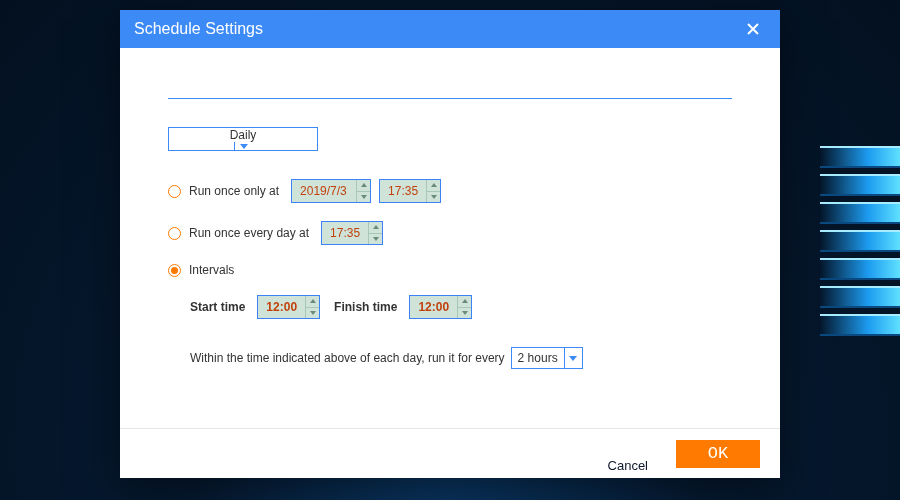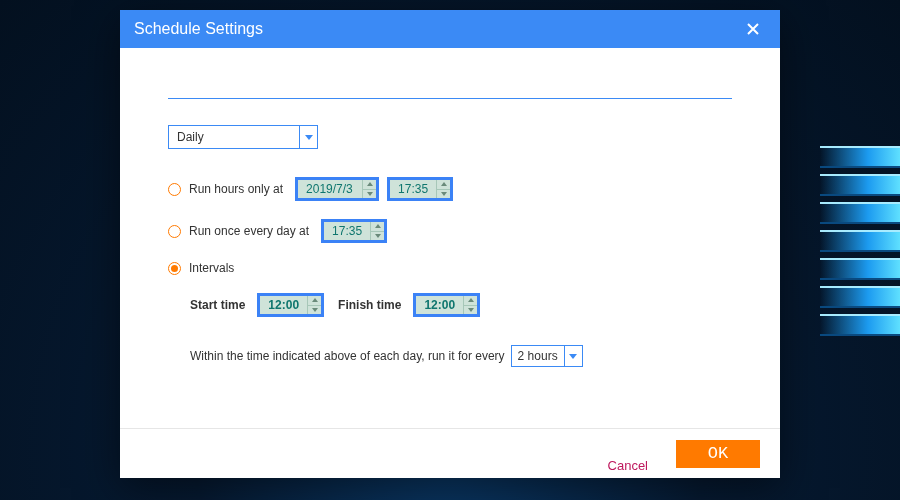--- a/index.html
+++ b/index.html
@@ -57,21 +57,21 @@
 
   .select-box, .combo-small {
     border: 1px solid #3b8af5;
     height: 24px;
     display: inline-flex;
     align-items: center;
     font-size: 12px;
     color: #333;
     background: #fff;
   }
-  .select-box { width: 150px; }
+  .select-box { width: 150px; flex-direction: column; }
   .select-box .val { flex: 1; padding: 0 8px; }
   .select-box .caret, .combo-small .caret {
     width: 18px; height: 100%;
     border-left: 1px solid #3b8af5;
     display: flex; align-items: center; justify-content: center;
     cursor: pointer;
   }
   .caret svg { fill: #3b8af5; }
 
   .opt-row { display: flex; align-items: center; font-size: 12px; color: #333; margin: 18px 0; }
@@ -80,23 +80,23 @@
     margin-right: 8px; display: inline-flex; align-items: center; justify-content: center;
     cursor: pointer;
   }
   .radio.selected::after { content: ""; width: 7px; height: 7px; background: #ff7a00; border-radius: 50%; }
   .label { margin-right: 8px; }
 
   .spinbox {
     display: inline-flex;
     height: 24px;
     background: #cfe3d9;
-    border: 3px solid #3b82f6;
+    border: 1px solid #3b82f6;
     font-size: 12px;
-    color: #0f766e;
+    color: #c2410c;
     align-items: stretch;
     margin: 0 4px;
   }
   .spinbox .val { display: flex; align-items: center; padding: 0 8px; min-width: 44px; }
   .spinbox.date .val { min-width: 64px; }
   .spinbox .arrows { width: 14px; display: flex; flex-direction: column; border-left: 1px solid #a7c7b8; }
   .spinbox .arrows div { flex: 1; display: flex; align-items: center; justify-content: center; cursor: pointer; }
   .spinbox .arrows div:first-child { border-bottom: 1px solid #a7c7b8; }
   .spinbox .arrows svg { width: 6px; height: 4px; fill: #6a8a7a; }
 
@@ -108,21 +108,21 @@
   .footer {
     border-top: 1px solid #e6e6e6;
     height: 50px;
     display: flex;
     align-items: center;
     justify-content: flex-end;
     padding: 0 20px;
     gap: 18px;
     font-size: 13px;
   }
-  .btn-cancel { color: #be185d; cursor: pointer; padding: 6px 10px; margin-top: 24px; }
+  .btn-cancel { color: #0f172a; cursor: pointer; padding: 6px 10px; margin-top: 24px; }
   .btn-ok {
     background: #ff7a00; color: #fff; border: none;
     width: 84px; height: 28px; cursor: pointer; font-size: 17px; font-family: Liberation Mono, monospace;
   }
 </style>
 </head>
 <body>
 
 <div class="decor">
   <div class="bar"></div>
@@ -161,21 +161,21 @@
       <span class="caret">
           <svg width="8" height="5" viewBox="0 0 8 5">
             <path d="M0 0 L8 0 L4 5 Z"></path>
           </svg>
         </span>
     </div>
 
     
     <div class="opt-row" style="margin-top:28px;">
       <span class="radio"></span>
-      <span class="label">Run hours only at</span>
+      <span class="label">Run once only at</span>
       <span class="spinbox date">
         <span class="val">2019/7/3</span>
         <span class="arrows">
           <div>
               <svg viewBox="0 0 6 4">
                 <path d="M0 4 L6 4 L3 0 Z"></path>
               </svg>
             </div>
           <div>
               <svg viewBox="0 0 6 4">

